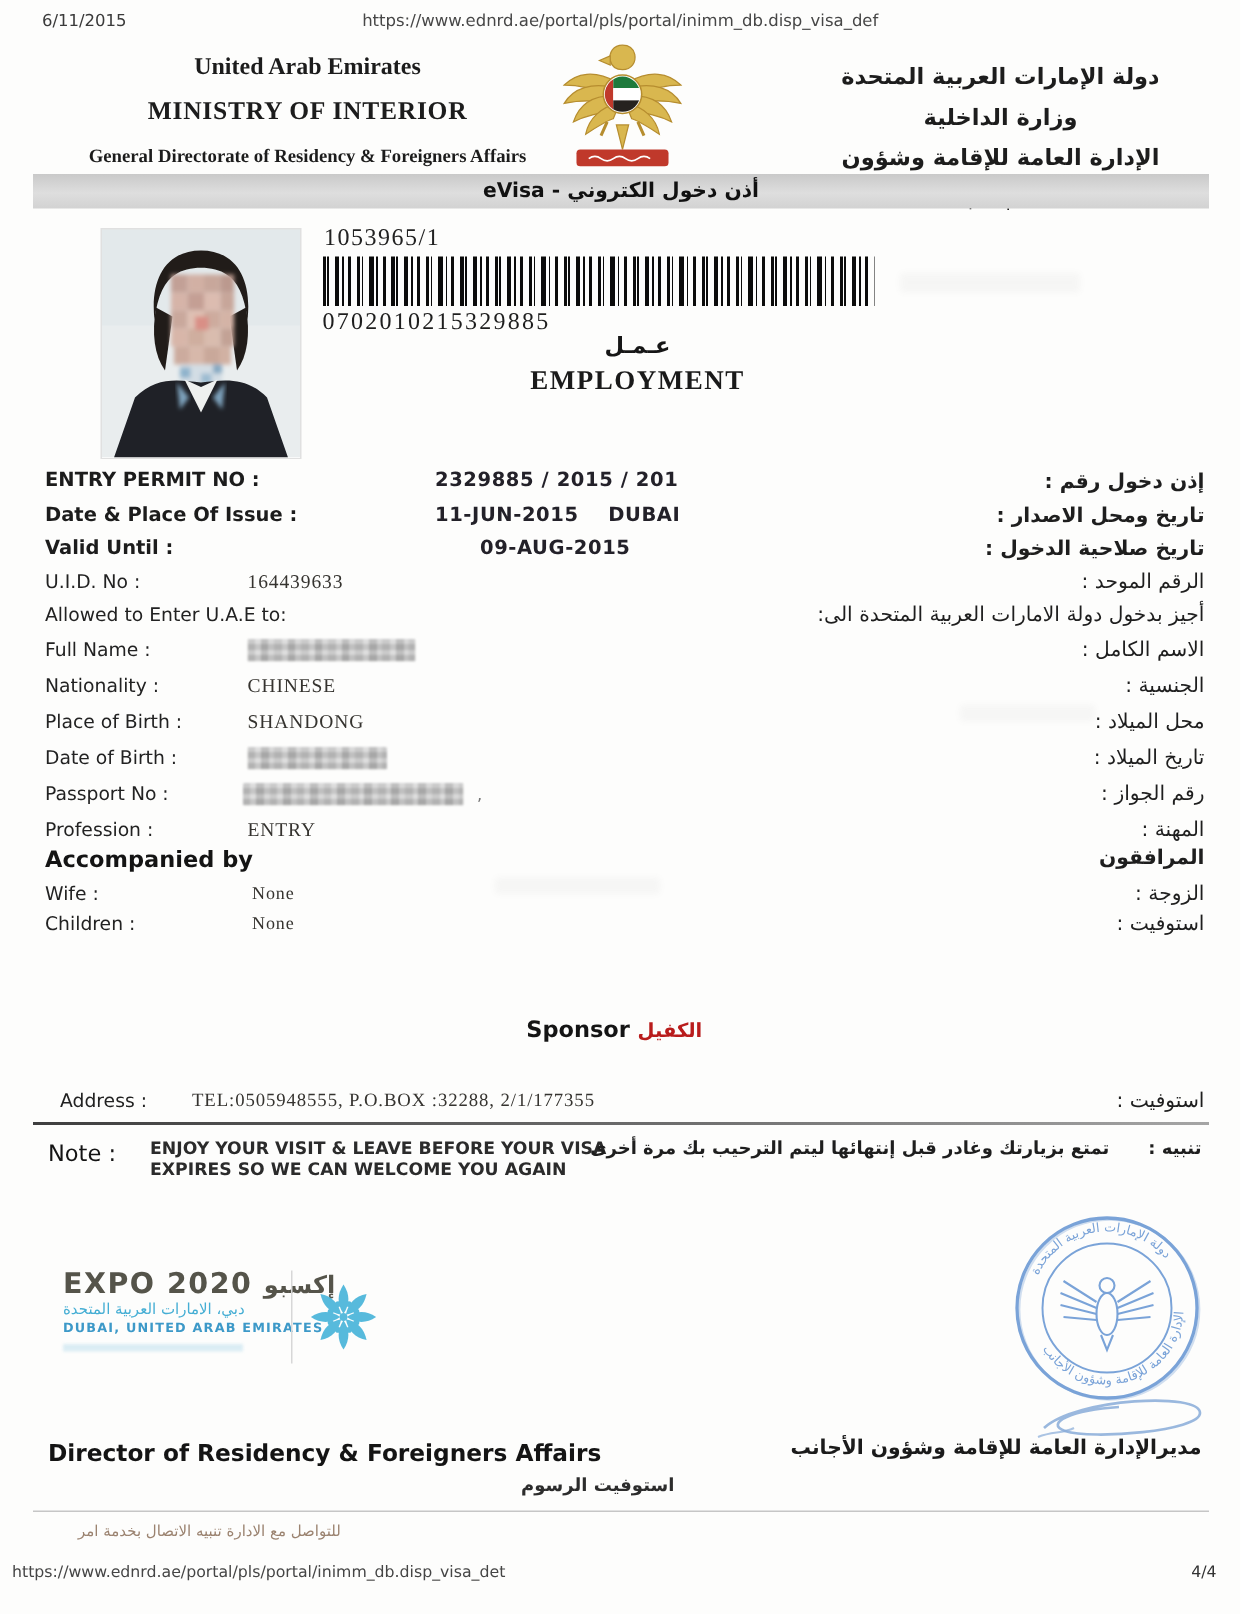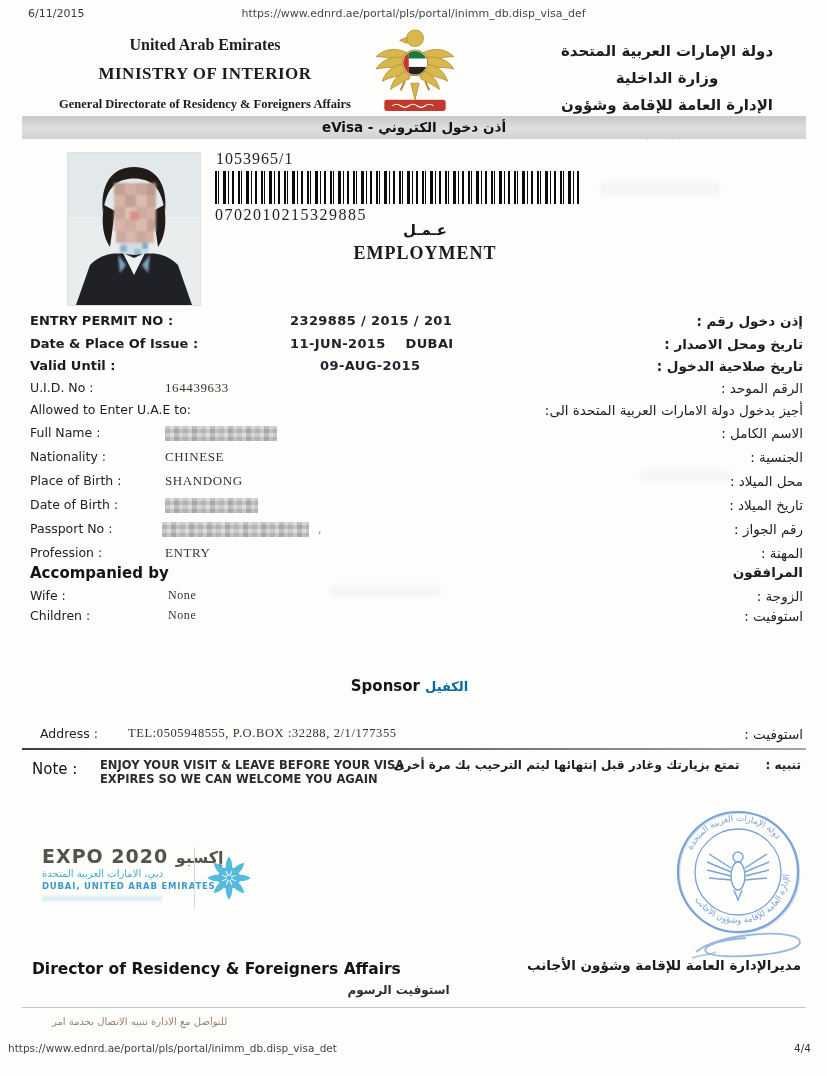--- a/index.html
+++ b/index.html
@@ -55,21 +55,21 @@
      background:
       repeating-linear-gradient(0deg,rgba(120,120,120,.28) 0 4px,rgba(205,205,205,.28) 4px 8px),
       repeating-linear-gradient(90deg,#c9c9c9 0 5px,#e4e4e4 5px 9px,#b9b9b9 9px 14px,#dcdcdc 14px 18px);
      filter:blur(.7px);}
   .ptick{position:absolute;left:288px;top:2px;font-size:11px;color:#777;}
   .sec-title{position:absolute;left:30px;font-size:15px;font-weight:bold;color:#141414;}
 
   
   .sp-head{position:absolute;left:0;right:0;top:676px;text-align:center;}
   .sp-head .en{font-size:15px;font-weight:bold;color:#141414;}
-  .sp-head .ar{font-size:13px;font-weight:bold;margin-right:8px;color:#0369a1;}
+  .sp-head .ar{font-size:13px;font-weight:bold;margin-right:8px;color:#b91c1c;}
   .sprow{position:absolute;left:40px;right:24px;height:19px;}
   .sprow .lbl{font-size:12.5px;}
   .sprow .val{left:88px;font-size:12.5px;}
 
   
   .hline{position:absolute;left:22px;right:21px;height:2px;
          background:linear-gradient(90deg,#3f3f3f,#6e6e6e 55%,#a5a5a5);}
   .note-lbl{position:absolute;left:32px;top:760px;font-size:15px;font-weight:normal;color:#141414;}
   .note-en{position:absolute;left:100px;top:758px;width:330px;font-size:11.5px;font-weight:bold;
            color:#2b2b2b;line-height:14px;}

